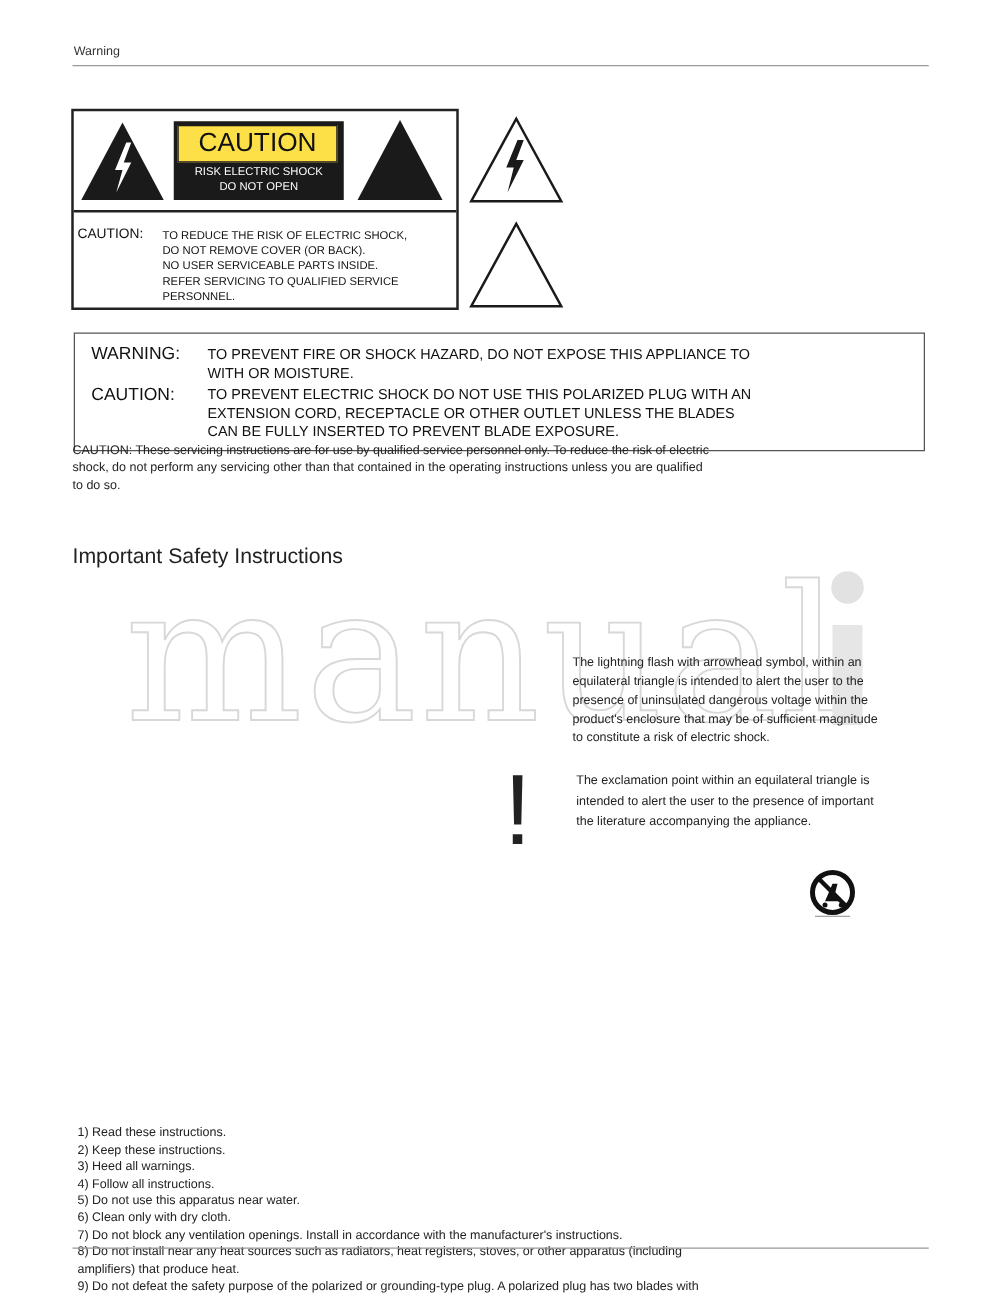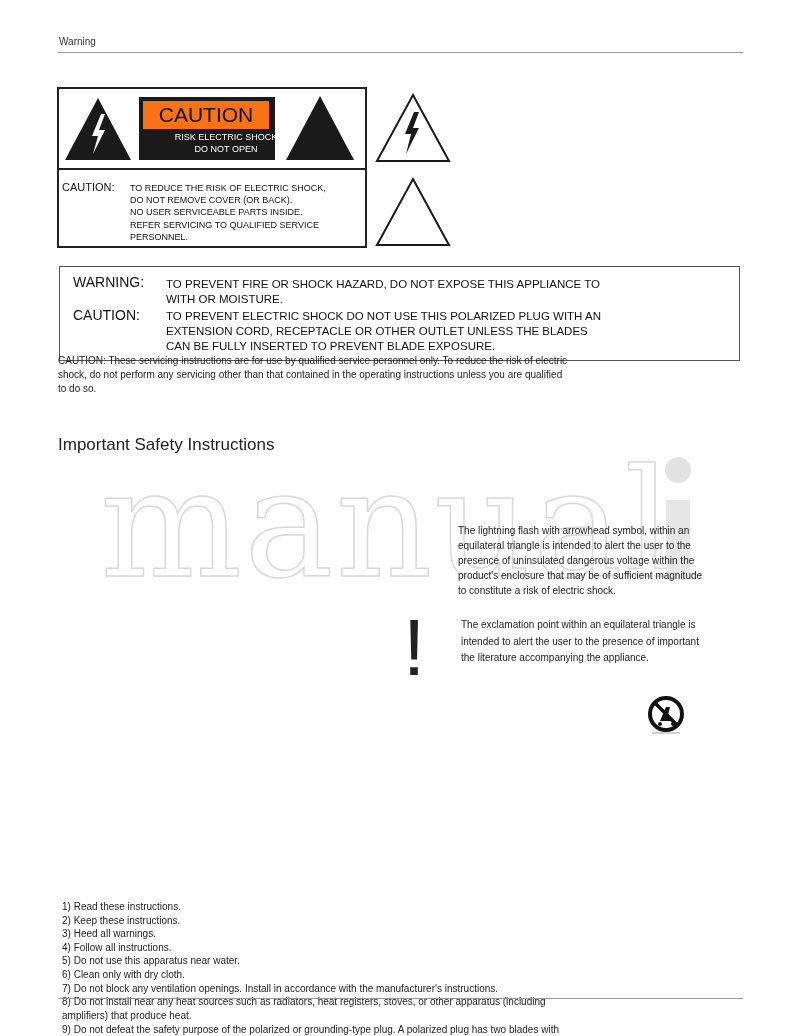--- a/index.html
+++ b/index.html
@@ -4,22 +4,22 @@
   <style>
     html, body { margin:0; padding:0; background:#fff; }
     body { width:800px; height:1036px; position:relative; overflow:hidden; font-family:"Liberation Sans", sans-serif; color:#222; }
     .abs { position:absolute; }
     .header-label { left:59px; top:36px; font-size:10px; color:#333; }
     .header-rule { left:58px; top:52px; width:685px; height:1px; background:#999; }
 
     .caution-box { left:57px; top:87px; width:310px; height:161px; border:2px solid #222; box-sizing:border-box; }
     .caution-box .divider { position:absolute; left:0; right:0; top:79px; height:2px; background:#222; }
     .caution-label-block { left:139px; top:97px; width:136px; height:63px; background:#1a1a1a; }
-    .caution-label-block .title-box { position:absolute; left:3px; top:3px; width:128px; height:30px; background:#f97316; border:1px solid #1a1a1a; box-sizing:border-box; font-size:21px; text-align:center; line-height:28px; color:#111; }
-    .caution-label-block .sub { position:absolute; left:0; width:136px; text-align:center; font-size:9px; color:#fff;padding-left:19px; }
+    .caution-label-block .title-box { position:absolute; left:3px; top:3px; width:128px; height:30px; background:#fde047; border:1px solid #1a1a1a; box-sizing:border-box; font-size:21px; text-align:center; line-height:28px; color:#111; }
+    .caution-label-block .sub { position:absolute; left:0; width:136px; text-align:center; font-size:9px; color:#fff; }
     .caution-small-title { left:62px; top:181px; font-size:11px; color:#111; }
     .caution-small-lines { left:130px; top:182px; font-size:9px; line-height:12.2px; color:#111; }
 
     .warning-box { left:59px; top:266px; width:681px; height:95px; border:1px solid #555; box-sizing:border-box; }
     .w-label { font-size:14px; color:#111; }
     .w-text { font-size:11.5px; line-height:15px; color:#111; }
 
     .servicing { left:58px; top:354px; width:560px; font-size:10px; line-height:14px; color:#222; }
     .section-title { left:58px; top:435px; font-size:17px; color:#222; }
 

